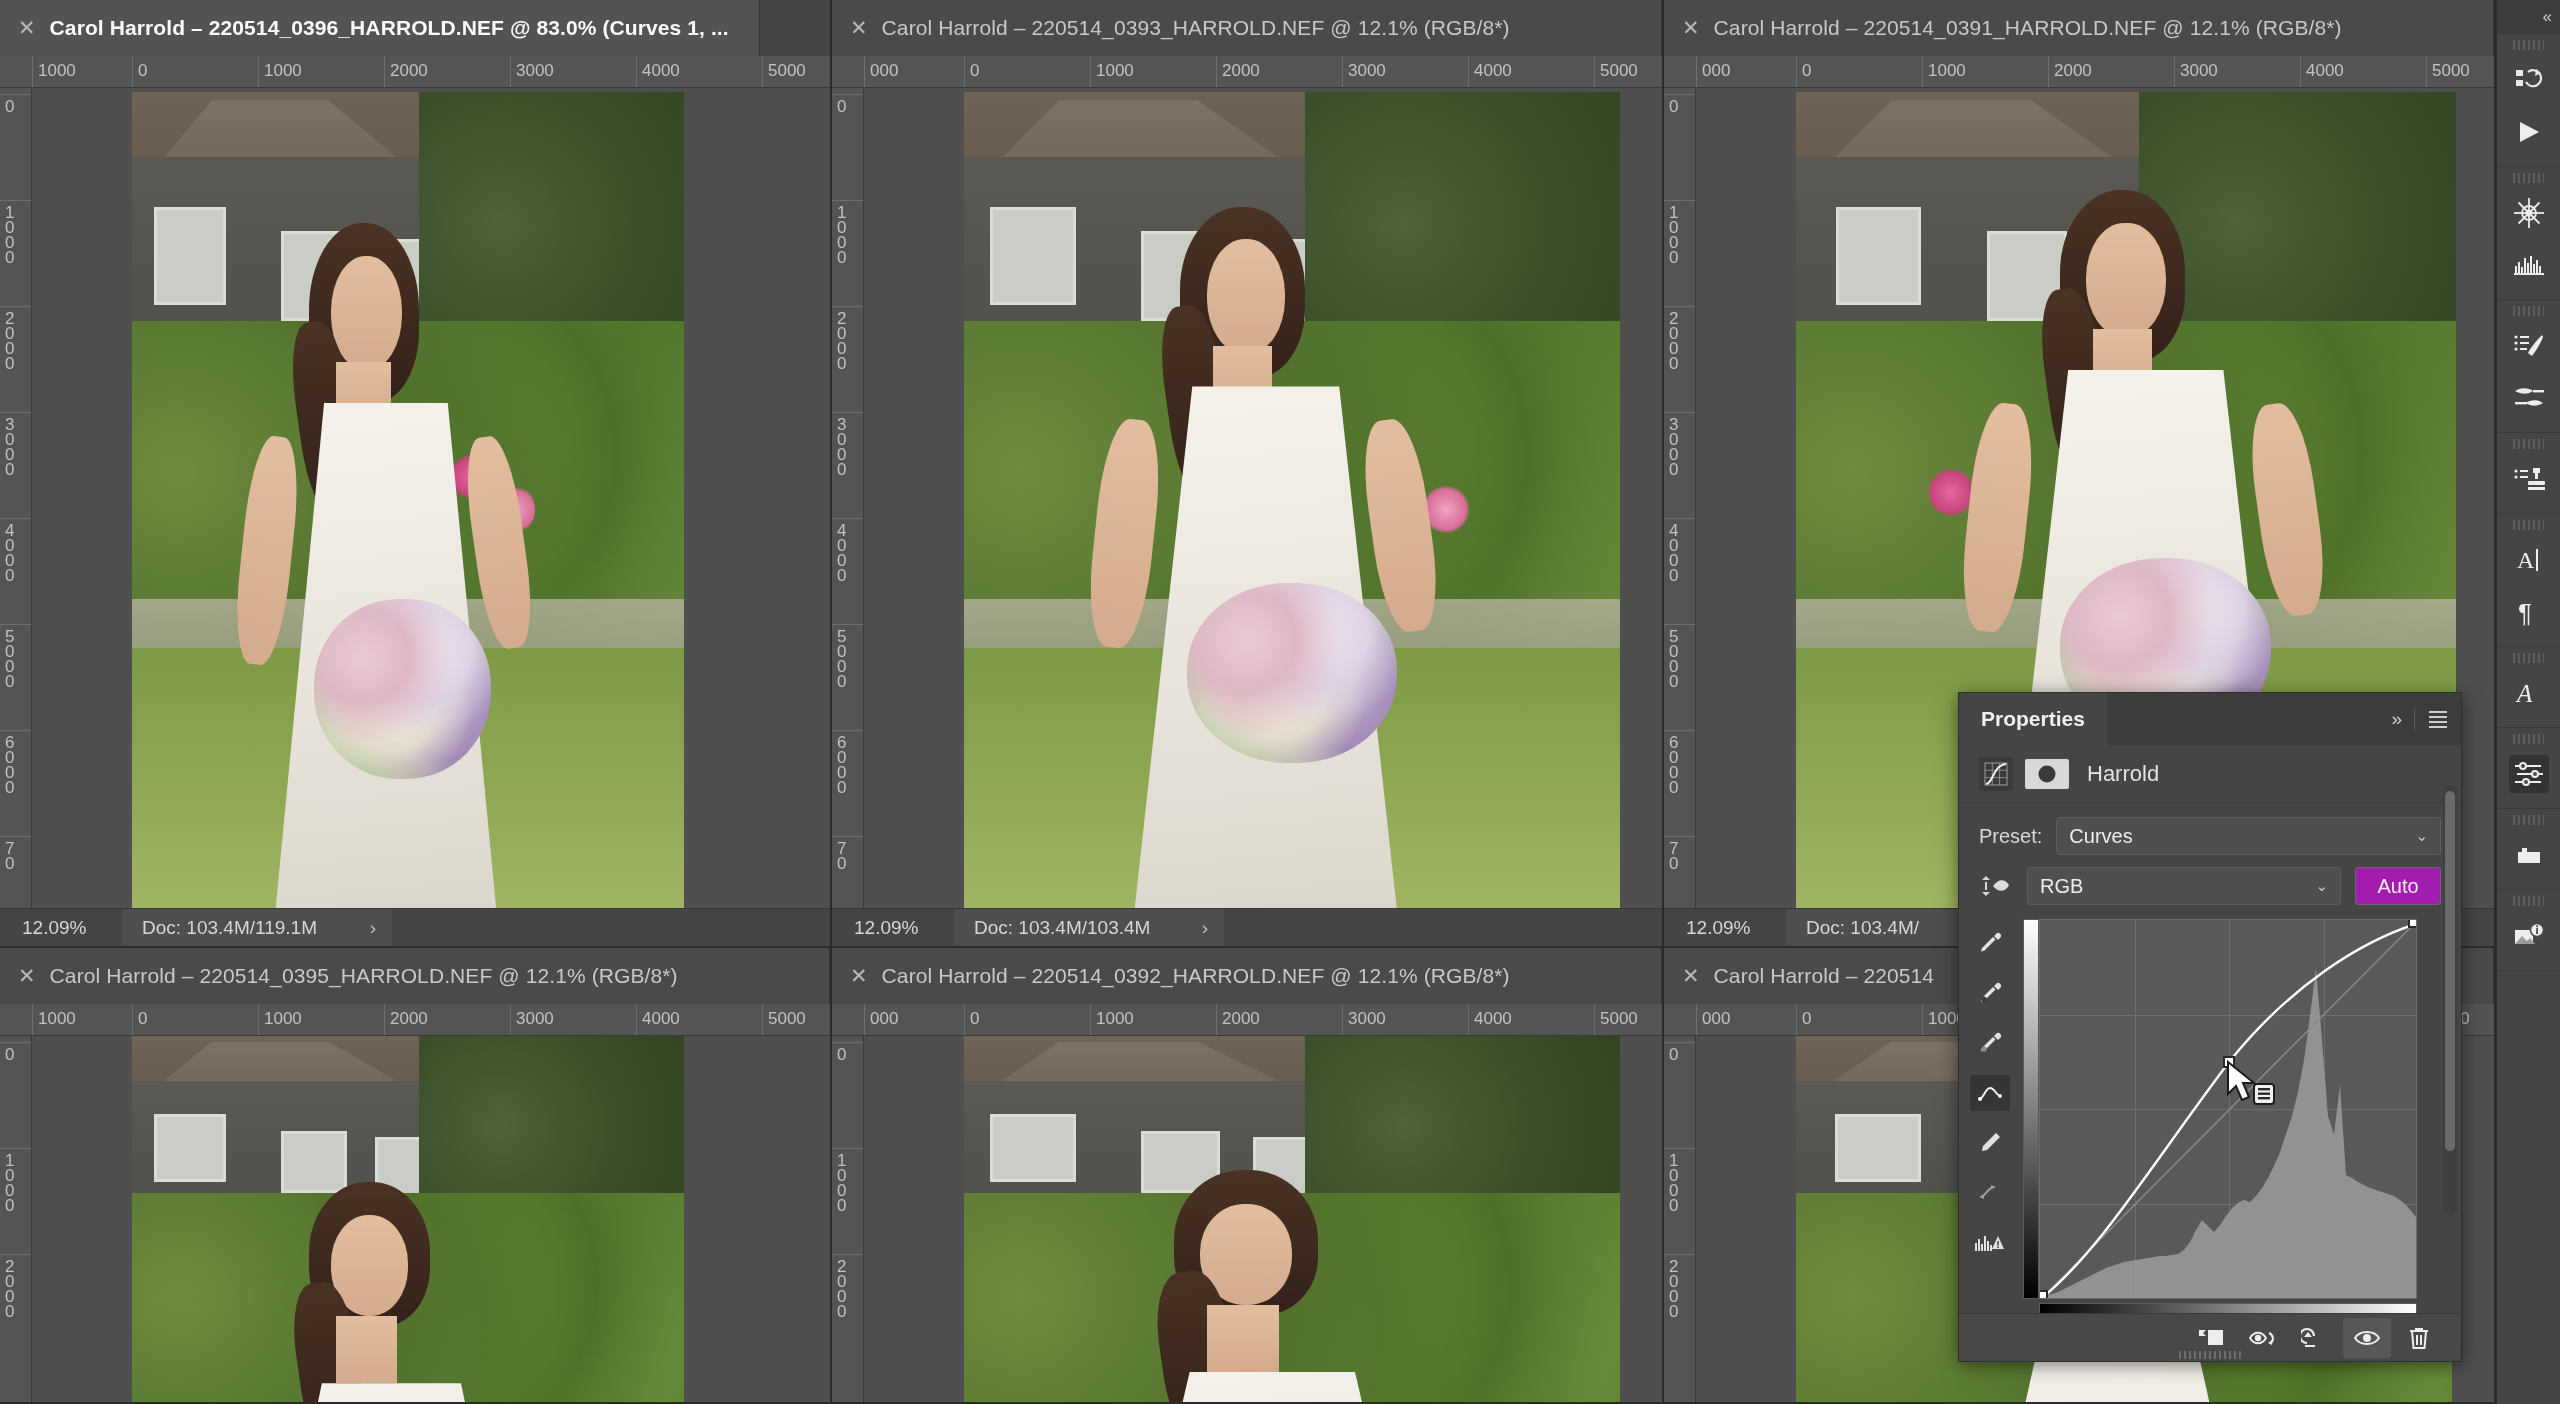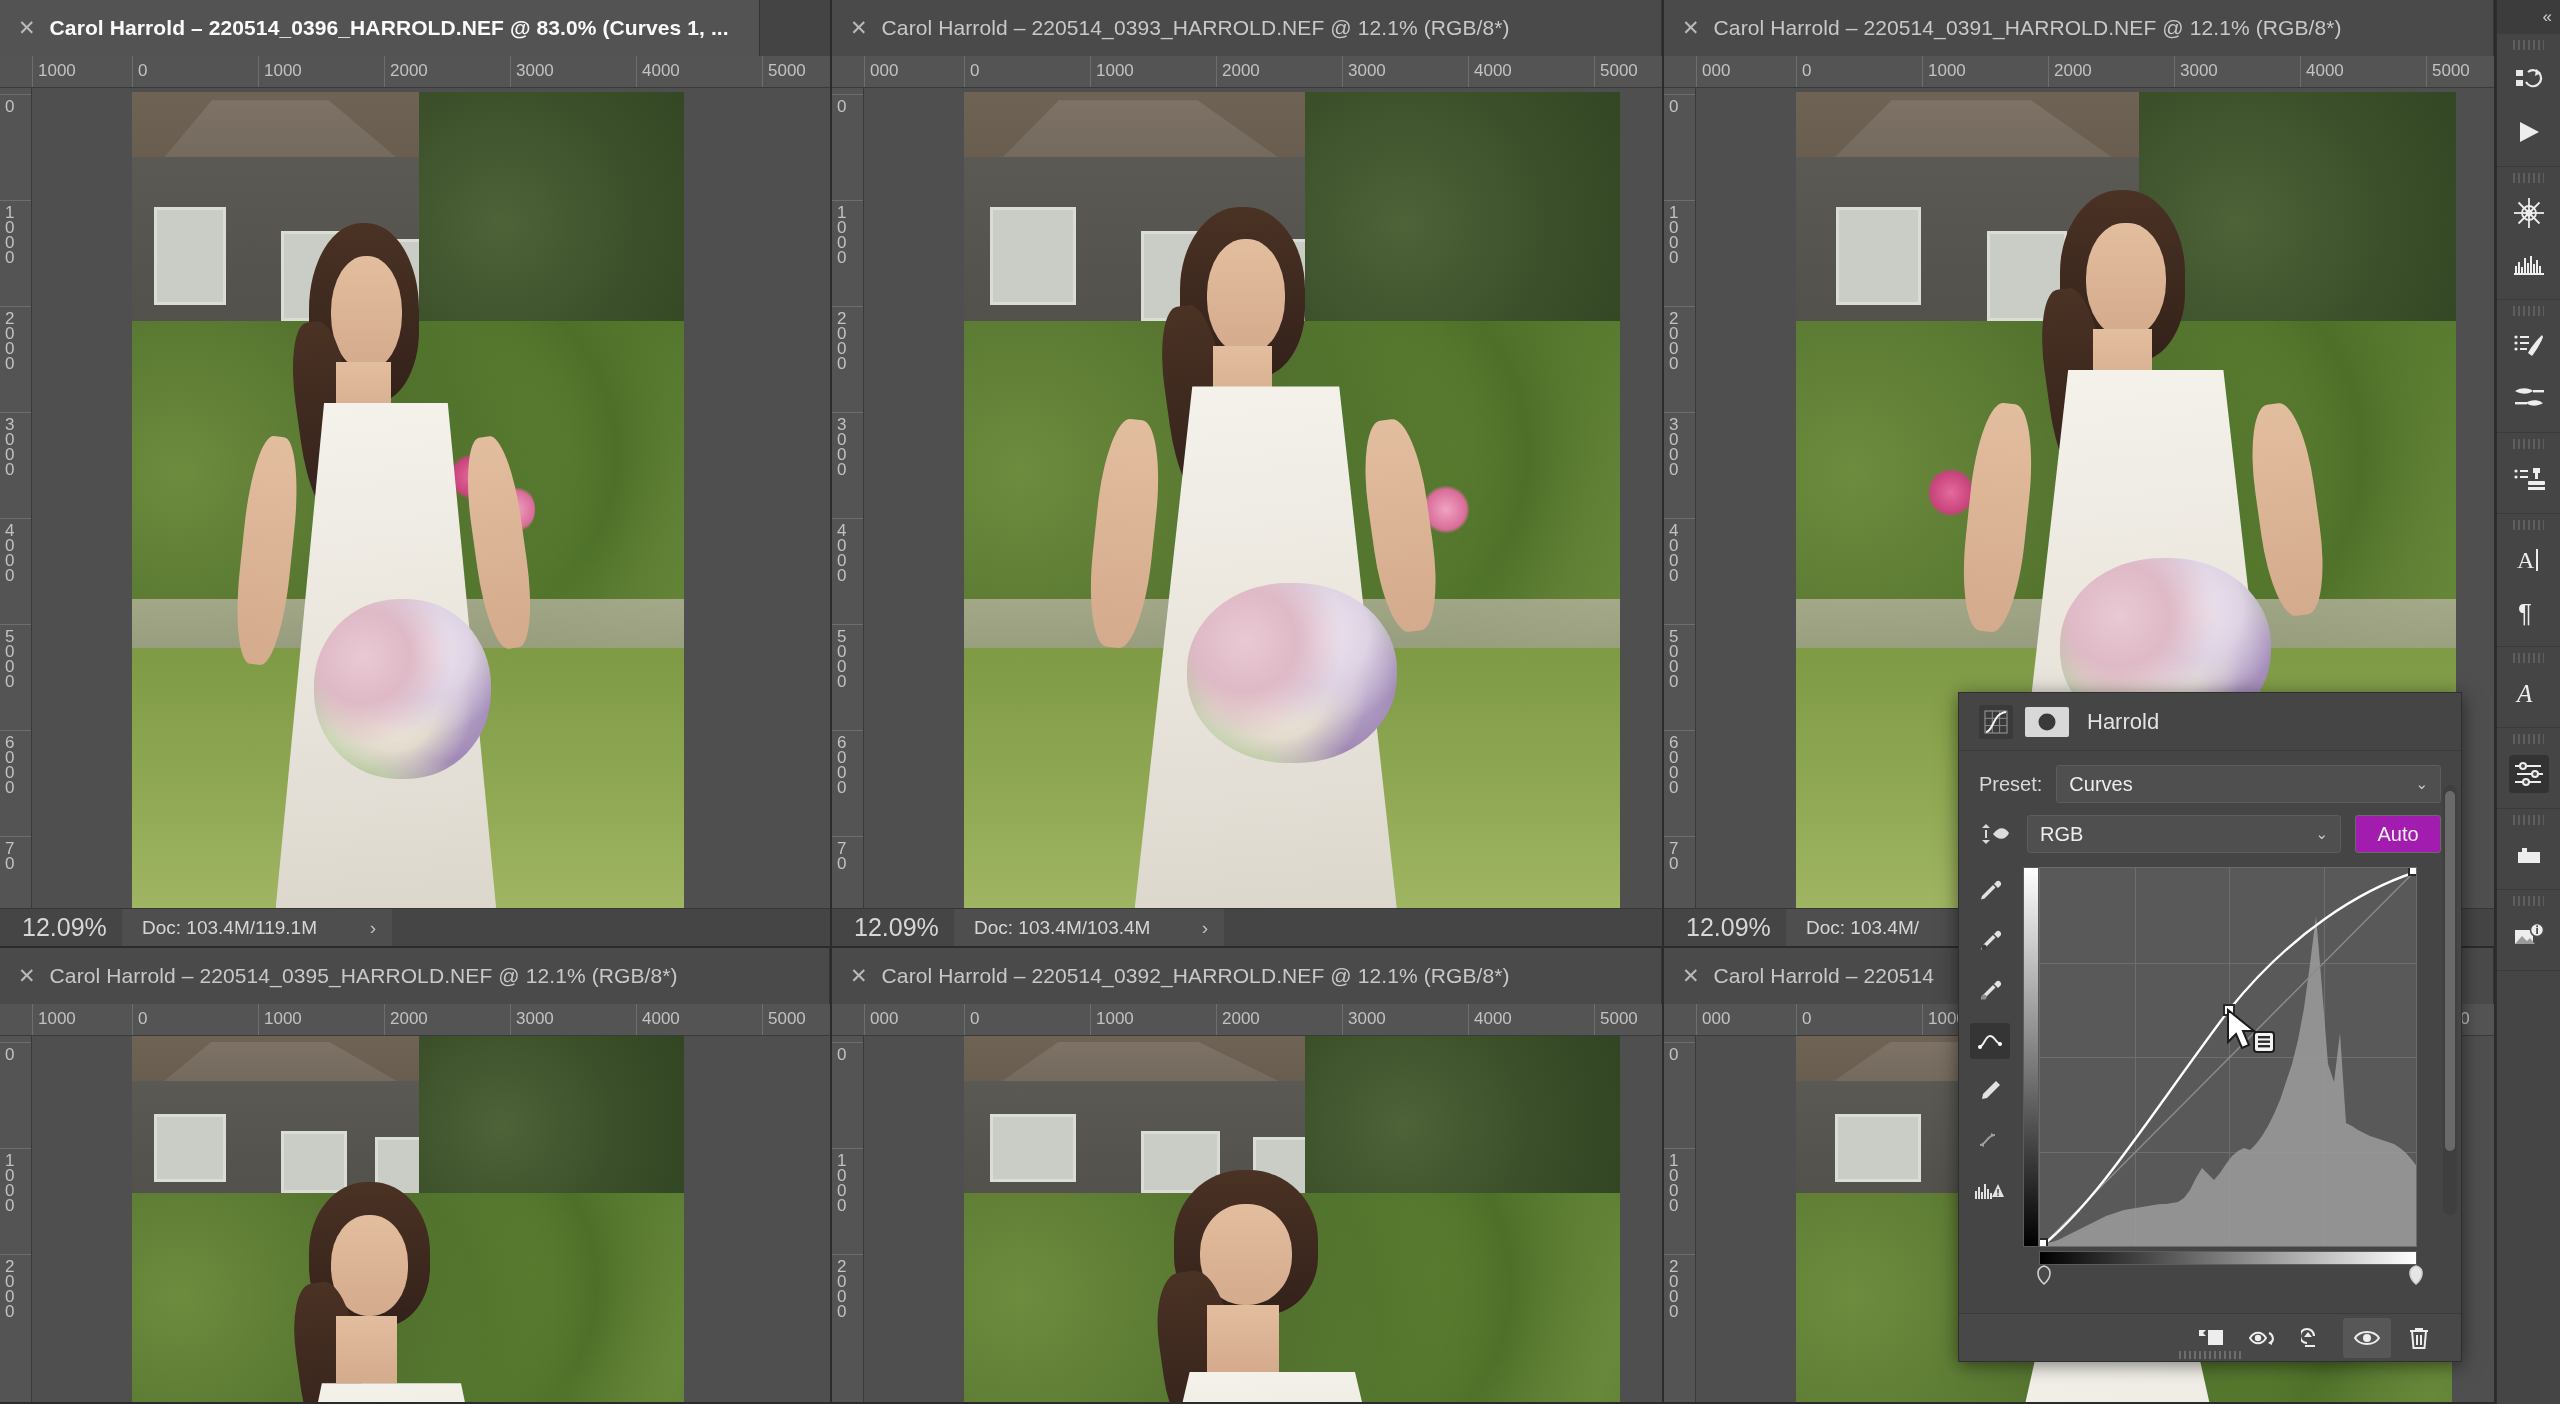--- a/index.html
+++ b/index.html
@@ -37,21 +37,21 @@
              line-height:15px;word-break:break-all;}
 
   
   .canvas{position:absolute;left:32px;top:88px;right:0;bottom:38px;background:#4f4f4f;
           overflow:hidden;}
   .photo{position:absolute;background:#cfcfcf;overflow:hidden;}
 
   
   .statusbar{position:absolute;left:0;right:0;bottom:0;height:38px;background:#454545;
              display:flex;align-items:center;border-top:1px solid #363636;}
-  .zoomval{width:122px;padding-left:22px;font-size:25px;color:#d6d6d6;}
+  .zoomval{width:122px;padding-left:22px;font-size:19px;color:#d6d6d6;}
   .docinfo{height:38px;background:#4e4e4e;display:flex;align-items:center;
            padding:0 16px 0 20px;min-width:270px;justify-content:space-between;}
   .docinfo .dtxt{font-size:19px;color:#d6d6d6;}
   .docinfo .dchev{font-size:19px;color:#c0c0c0;margin-left:40px;}
 
   
   .sky{position:absolute;left:0;right:0;top:0;height:22%;
        background:linear-gradient(180deg,#6f6356 0%,#5f5346 100%);}
   .roof{position:absolute;left:-4%;top:1%;width:66%;height:15%;
         background:linear-gradient(180deg,#7d7265 0%,#6a6054 100%);
@@ -615,20 +615,36 @@
                clip-path:polygon(20% 0,80% 0,100% 100%,0 100%);"></div>
 
         </div>
       </div>
     </div>
 
   </div>
 
   <div class="props" style="left:1958px;top:692px;width:504px;height:670px;">
 
+    <div class="props-tabs">
+      <div class="props-tab">
+        <span>Properties</span>
+      </div>
+      <div class="props-tabs-spacer"></div>
+      <div class="props-tab-icons">
+        <span class="chevchev">»</span>
+        <span class="vsep"></span>
+        <span class="hamb">
+            <i></i>
+            <i></i>
+            <i></i>
+            <i></i>
+          </span>
+      </div>
+    </div>
 
     <div class="props-title">
       <span class="adjicon">
         <svg width="34" height="34" viewBox="0 0 34 34">
           <rect x="6" y="6" width="22" height="22" fill="none" stroke="#9d9d9d" stroke-width="1"></rect>
           <line x1="13.3" y1="6" x2="13.3" y2="28" stroke="#8a8a8a" stroke-width="1"></line>
           <line x1="20.6" y1="6" x2="20.6" y2="28" stroke="#8a8a8a" stroke-width="1"></line>
           <line x1="6" y1="13.3" x2="28" y2="13.3" stroke="#8a8a8a" stroke-width="1"></line>
           <line x1="6" y1="20.6" x2="28" y2="20.6" stroke="#8a8a8a" stroke-width="1"></line>
           <path d="M7 27 C 14 27, 14 8, 27 7" fill="none" stroke="#f2f2f2" stroke-width="2"></path>

